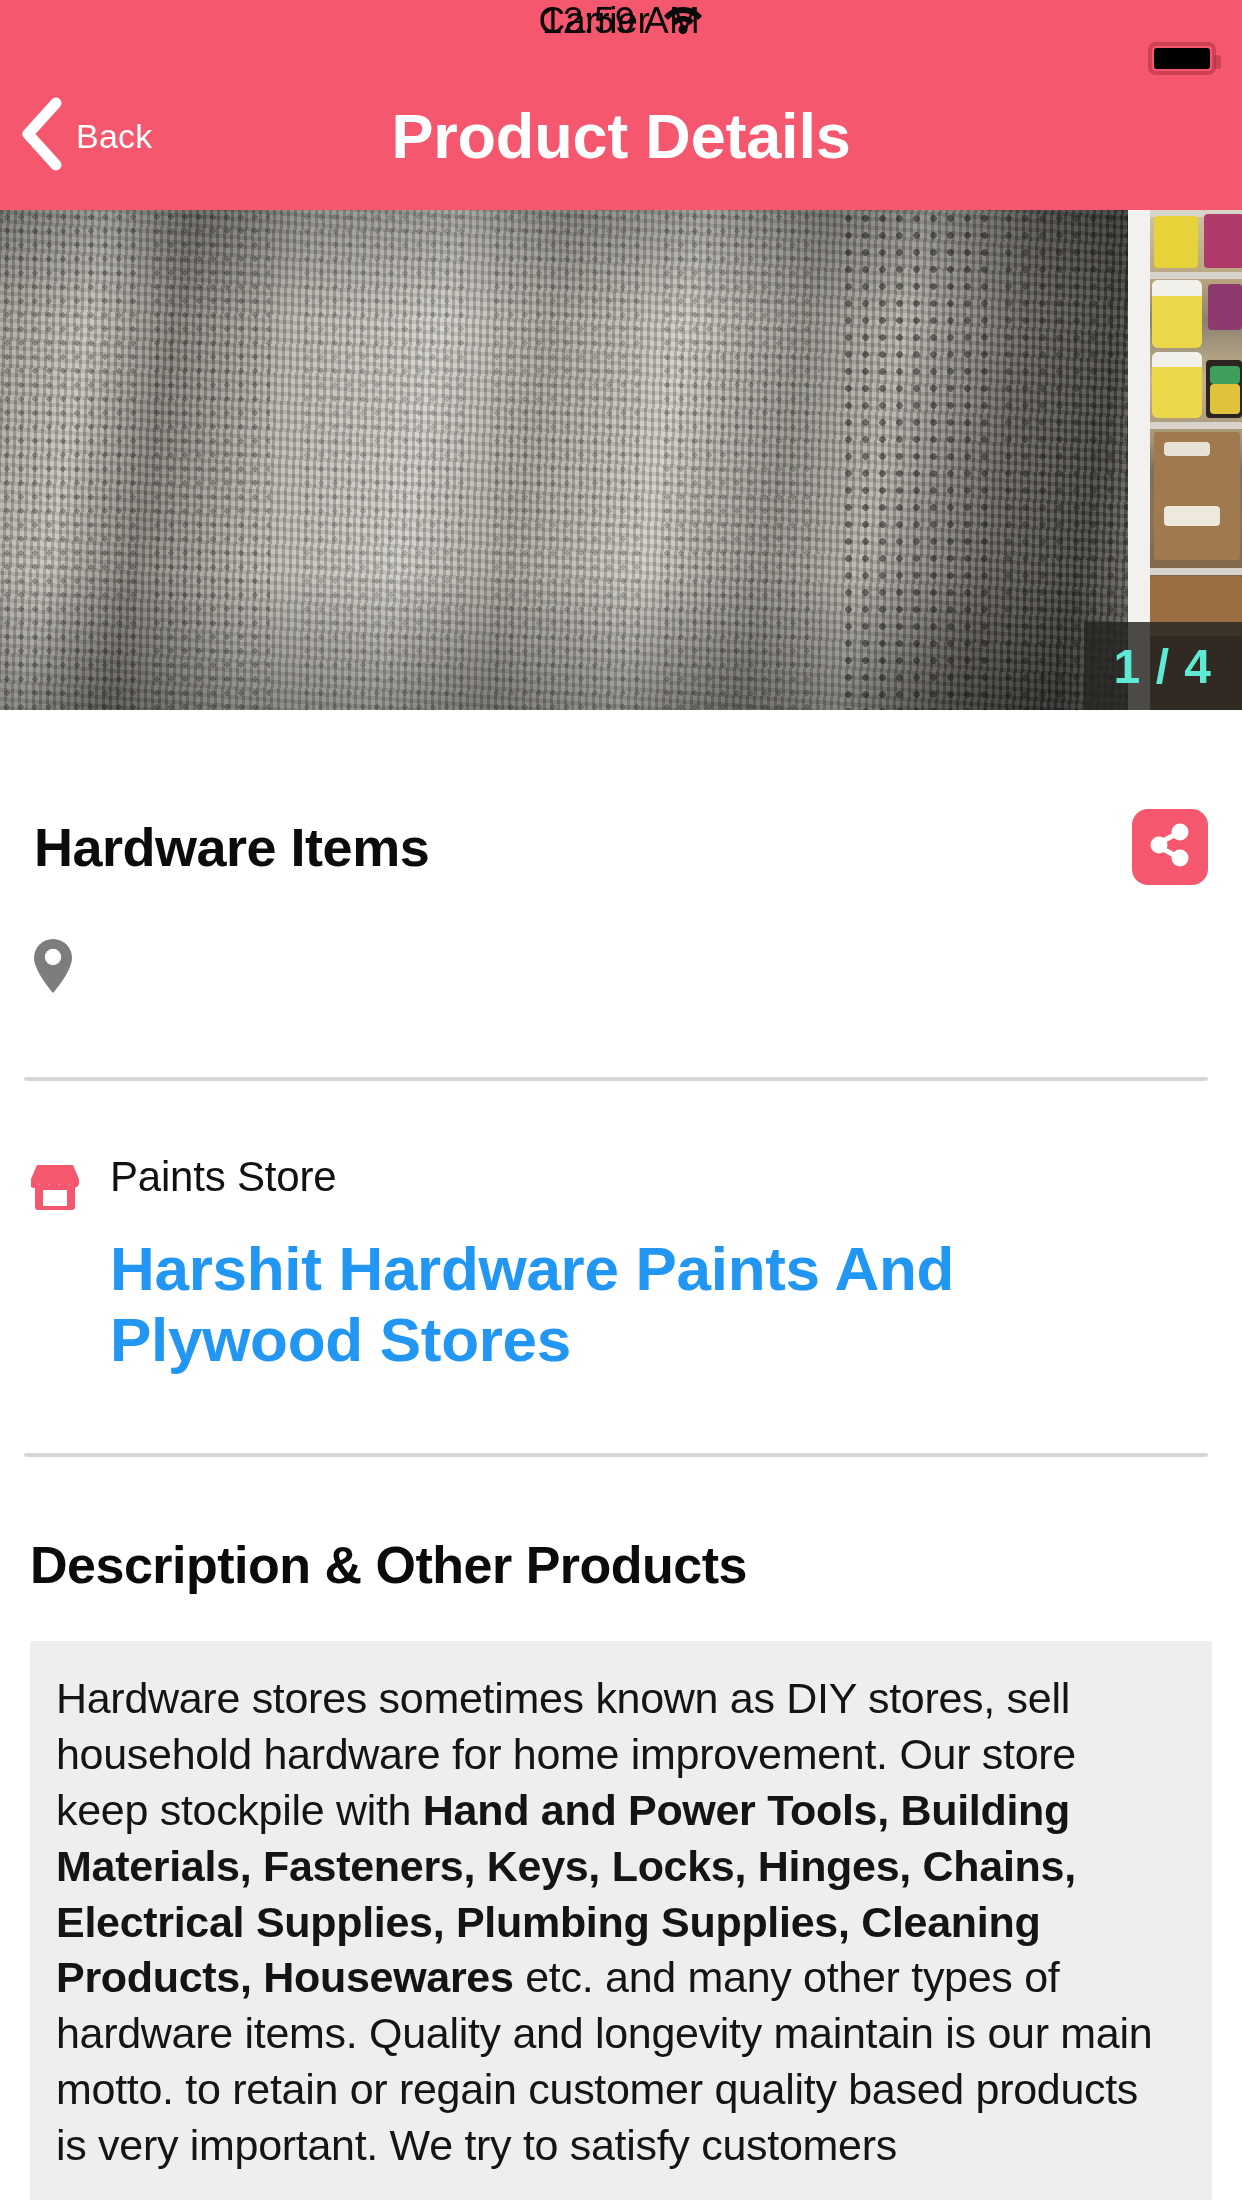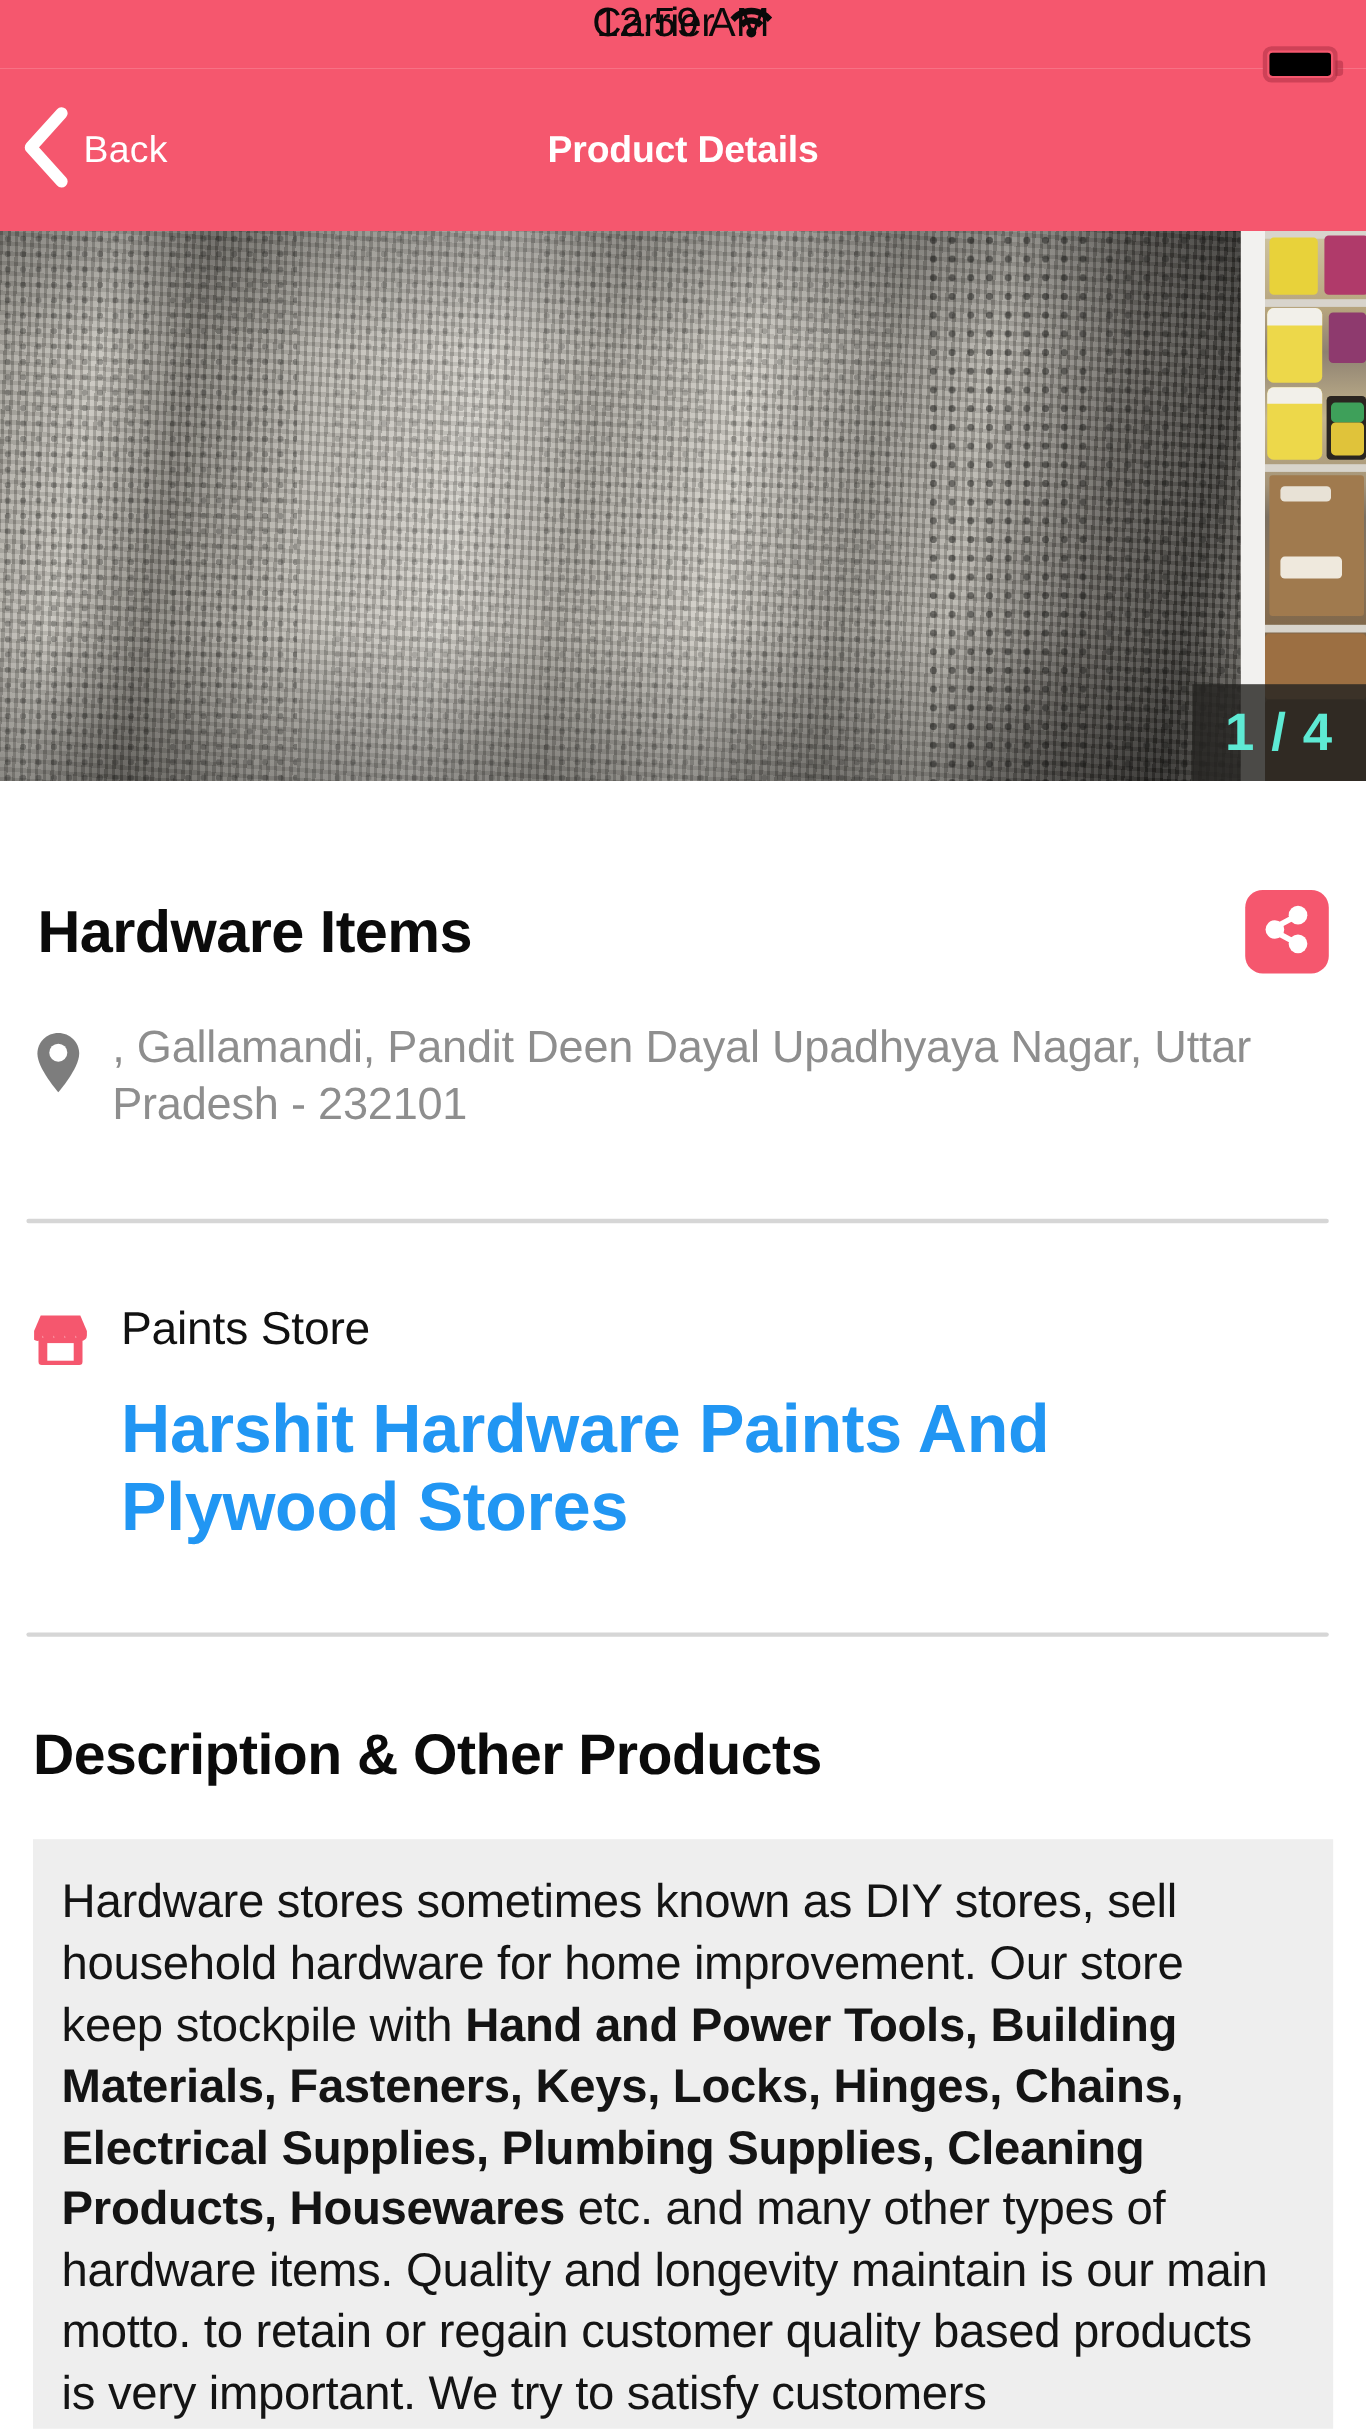--- a/index.html
+++ b/index.html
@@ -41,21 +41,21 @@
     display:flex; align-items:center;
   }
   .nav-back {
     display:flex; align-items:center; gap:12px;
     padding-left:18px; height:100%; cursor:pointer; z-index:3;
   }
   .chev { display:block; }
   .nav-back-label { font-size:34px; color:#fff; letter-spacing:0.2px; }
   .nav-title {
     position:absolute; left:0; right:0; text-align:center;
-    font-size:34px; font-weight:bold; color:#fff; letter-spacing:-0.2px;
+    font-size:63px; font-weight:bold; color:#fff; letter-spacing:-0.2px;
   }
 
   
   .gallery { position:relative; height:500px; width:1242px; overflow:hidden; background:#6e6b64; }
   .slide-main {
     position:absolute; left:0; top:0; width:1128px; height:500px; overflow:hidden;
   }
   .mesh {
     position:absolute; inset:0;
     background:
@@ -231,21 +231,20 @@
 
     <div class="address-row">
       <div class="pin-wrap">
         <span>
           <svg width="44" height="58" viewBox="0 0 44 58">
             <path d="M22 2 C11.5 2 3 10.4 3 20.8 C3 34.5 22 56 22 56 C22 56 41 34.5 41 20.8 C41 10.4 32.5 2 22 2 Z" fill="#7d7d7d"></path>
             <circle cx="22" cy="20" r="8.2" fill="#ffffff"></circle>
           </svg>
         </span>
       </div>
-      <div class="address-text">, Gallamandi, Pandit Deen Dayal Upadhyaya Nagar, Uttar Pradesh - 232101</div>
     </div>
 
     <div class="divider"></div>
 
     <div class="contact-row">
       <div class="store-ico-wrap">
         <span>
           <svg width="52" height="52" viewBox="0 0 52 52">
             <path d="M8 4 H44 L50 18 H2 Z" fill="#f5576e"></path>
             <path d="M2 18 h48 v4 a5 5 0 0 1 -5 5 a5 5 0 0 1 -5 -5 a5 5 0 0 1 -5 5 a5 5 0 0 1 -5 -5 a5 5 0 0 1 -5 5 a5 5 0 0 1 -5 -5 a5 5 0 0 1 -5 5 a5 5 0 0 1 -5 -5 a5 5 0 0 1 -5 5 a5 5 0 0 1 -3 -1 Z" fill="#f5576e"></path>

